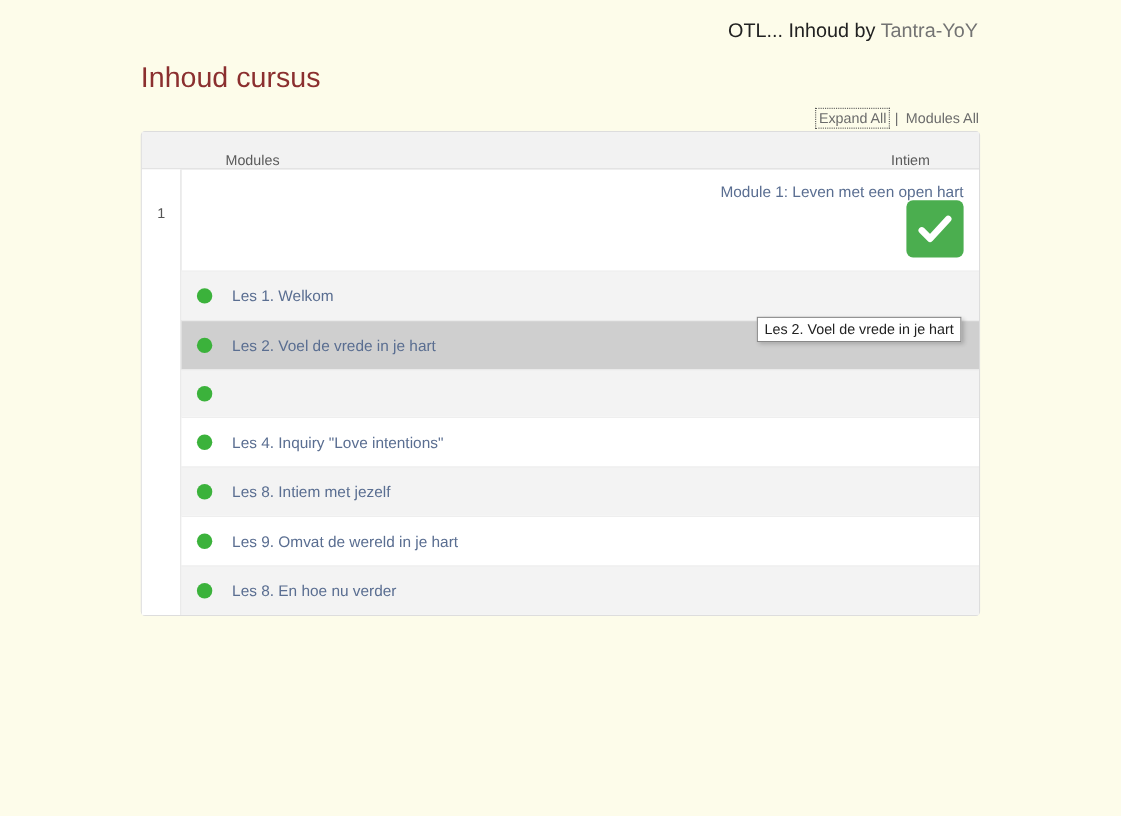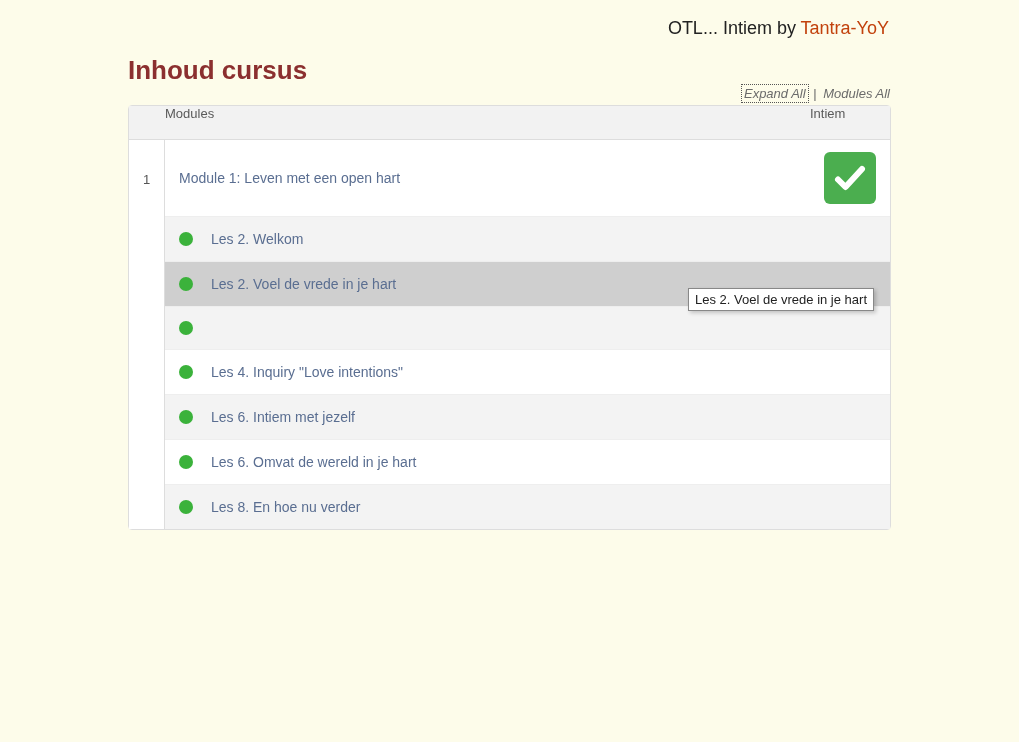--- a/index.html
+++ b/index.html
@@ -12,61 +12,61 @@
       height: 742px;
       position: relative;
     }
     .header-tag {
       text-align: right;
       padding: 18px 130px 10px 0;
       font-size: 18px;
       color: #222;
     }
     .header-tag .brand {
-      color: #c2410c;
+      color: #737373;
     }
     .header-tag a { text-decoration: none; }
     .page-title {
       color: #8b2f2f;
       font-size: 26px;
-      font-weight: 700;
-      margin: 6px 0 0 128px;
+      font-weight: 400;
+      margin: 6px 0 14px 128px;
     }
     .controls-bar {
       text-align: right;
       margin: 0 129px 4px 128px;
       font-size: 13px;
       color: #6b6b6b;
     }
     .controls-bar a {
       color: #6b6b6b;
       text-decoration: none;
       cursor: pointer;
-      font-style: italic;
     }
     .controls-bar a.expand {
       outline: 1px dotted #555;
       outline-offset: 1px;
       padding: 0 1px;
     }
     .controls-bar .sep { margin: 0 3px; }
     .course-box {
       margin: 0 128px 0 128px;
       border: 1px solid #ddd;
       border-radius: 4px;
       background: #fff;
     }
     .course-header-row {
       display: flex;
       background: #f2f2f2;
       border-bottom: 1px solid #ddd;
       font-size: 13px;
       color: #5a5a5a;
-      align-items: flex-start;
+      align-items: flex-end;
       height: 34px;
+      gap: 40px;
     }
     .course-header-row .col-num { width: 36px; }
     .course-header-row .col-mod { flex: 1; padding-left: 0; }
     .course-header-row .col-status { width: 80px; text-align: left; padding-right: 18px; }
     .module-row {
       display: flex;
       align-items: stretch;
     }
     .module-num {
       width: 36px;
@@ -76,23 +76,24 @@
       font-size: 13px;
       border-right: 1px solid #ddd;
       background: #fff;
       flex-shrink: 0;
     }
     .module-body {
       flex: 1;
     }
     .module-title-row {
       display: flex;
-      align-items: center;
+      align-items: flex-end;
       padding: 12px 14px;
       min-height: 70px;
+      flex-direction: column;
     }
     .module-title-row a {
       color: #5a6e91;
       text-decoration: none;
       font-size: 14px;
       flex: 1;
     }
     .status-badge {
       width: 52px;
       height: 52px;
@@ -136,21 +137,21 @@
       font-size: 13px;
       color: #222;
       box-shadow: 2px 2px 4px rgba(0,0,0,0.2);
       white-space: nowrap;
     }
   </style>
 </head>
 <body>
 
 <div class="header-tag">
-  <span>OTL... Intiem by </span><a href="#" class="brand">Tantra-YoY</a>
+  <span>OTL... Inhoud by </span><a href="#" class="brand">Tantra-YoY</a>
 </div>
 
 <h1 class="page-title">Inhoud cursus</h1>
 
 <div class="controls-bar">
   <a href="#" class="expand">Expand All</a>
   <span class="sep">|</span>
   <a href="#">Modules All</a>
 </div>
 
@@ -168,40 +169,40 @@
         <a href="#">Module 1: Leven met een open hart</a>
         <div class="status-badge">
           <svg viewBox="0 0 24 24">
             <path fill="none" stroke="#fff" stroke-width="4" stroke-linecap="round" stroke-linejoin="round" d="M4 13 L9 18 L20 6"></path>
           </svg>
         </div>
       </div>
       <div id="lessons">
           <div class="lesson-row">
             <span class="lesson-dot"></span>
-            <a href="#">Les 2. Welkom</a>
+            <a href="#">Les 1. Welkom</a>
           </div>
           <div class="lesson-row hovered">
             <span class="lesson-dot"></span>
             <a href="#">Les 2. Voel de vrede in je hart</a>
           </div>
           <div class="lesson-row">
             <span class="lesson-dot"></span>
           </div>
           <div class="lesson-row">
             <span class="lesson-dot"></span>
             <a href="#">Les 4. Inquiry "Love intentions"</a>
           </div>
           <div class="lesson-row">
             <span class="lesson-dot"></span>
-            <a href="#">Les 6. Intiem met jezelf</a>
-          </div>
-          <div class="lesson-row">
-            <span class="lesson-dot"></span>
-            <a href="#">Les 6. Omvat de wereld in je hart</a>
+            <a href="#">Les 8. Intiem met jezelf</a>
+          </div>
+          <div class="lesson-row">
+            <span class="lesson-dot"></span>
+            <a href="#">Les 9. Omvat de wereld in je hart</a>
           </div>
           <div class="lesson-row">
             <span class="lesson-dot"></span>
             <a href="#">Les 8. En hoe nu verder</a>
           </div>
         </div>
     </div>
   </div>
 </div>
 

